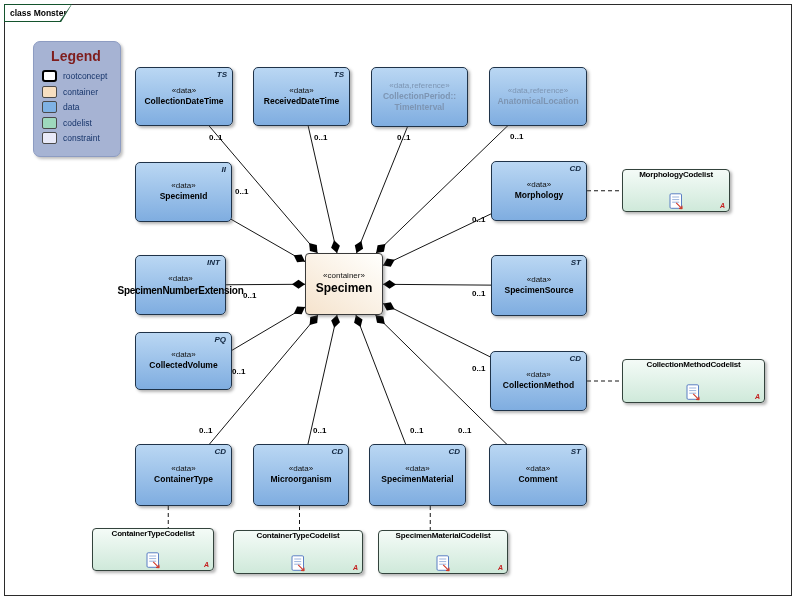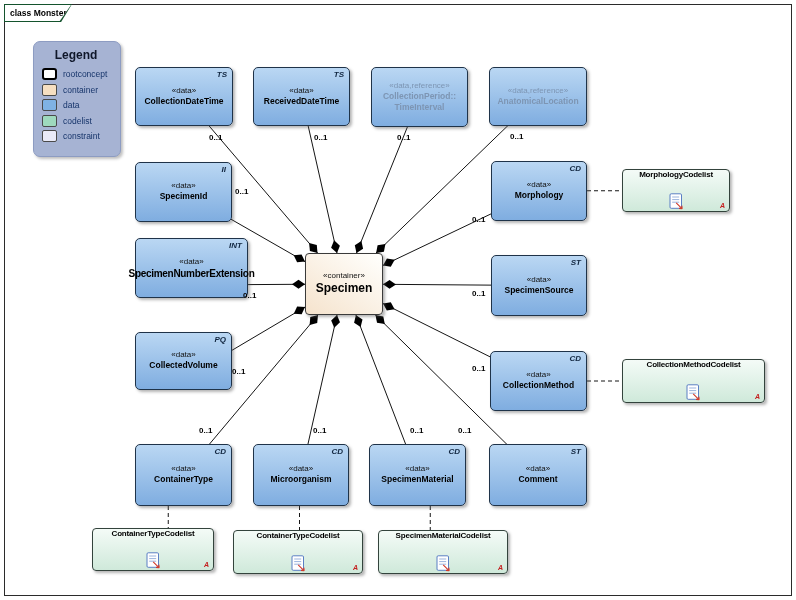--- a/index.html
+++ b/index.html
@@ -31,21 +31,21 @@
   .ref-kind .stereo,.ref-kind .cls-name{color:#7d95b3;}
   .container-kind .cls-name{font-size:12px;}
   .codelist-name{flex:1;text-align:center;font-size:8px;letter-spacing:-0.2px;font-weight:bold;color:#000;white-space:nowrap;}
   .doc-icon{width:15px;height:18px;flex:0 0 auto;}
   .a-marker{position:absolute;right:4px;bottom:2px;font-size:7px;font-weight:bold;font-style:italic;color:#c41f1f;}
   .mult{position:absolute;z-index:3;font-size:8px;font-weight:bold;color:#000;white-space:nowrap;text-align:center;}
 
   .legend{position:absolute;left:33px;top:41px;width:88px;height:116px;background:#a6b3d3;
         border:1px solid #8d9cc2;border-radius:7px;z-index:2;box-shadow:2px 2px 3px rgba(0,0,0,.25);
         box-sizing:border-box;padding:5px 4px 0 8px;}
-  .legend-title{text-align:center;font-size:12px;font-weight:bold;color:#0f172a;margin:1px 6px 6px 0;}
+  .legend-title{text-align:center;font-size:14px;font-weight:bold;color:#7f1d1d;margin:1px 6px 6px 0;}
   .legend-row{display:flex;align-items:center;gap:6px;margin-bottom:3.5px;}
   .swatch{width:15px;height:12px;border:1px solid #4a4a4a;border-radius:2px;box-sizing:border-box;flex:0 0 auto;}
   .swatch.thick{border:2px solid #000;border-radius:3px;}
   .legend-label{font-size:8.5px;color:#17356b;white-space:nowrap;text-align:center;}
 </style>
 </head>
 <body>
 
 <div class="frame"></div>
 <div class="tab">
@@ -147,21 +147,21 @@
   <span class="stereo">«data»</span>
   <span class="cls-name">SpecimenId</span>
 </div>
 
 <div class="node data-kind" style="left:491px;top:161px;width:96px;height:60px">
   <span class="type-tag">CD</span>
   <span class="stereo">«data»</span>
   <span class="cls-name">Morphology</span>
 </div>
 
-<div class="node data-kind" style="left:135px;top:238px;width:113px;height:60px">
+<div class="node data-kind" style="left:135px;top:255px;width:91px;height:60px">
   <span class="type-tag">INT</span>
   <span class="stereo">«data»</span>
   <span class="cls-name tight">SpecimenNumberExtension</span>
 </div>
 
 <div class="node data-kind" style="left:491px;top:255px;width:96px;height:61px">
   <span class="type-tag">ST</span>
   <span class="stereo">«data»</span>
   <span class="cls-name">SpecimenSource</span>
 </div>

